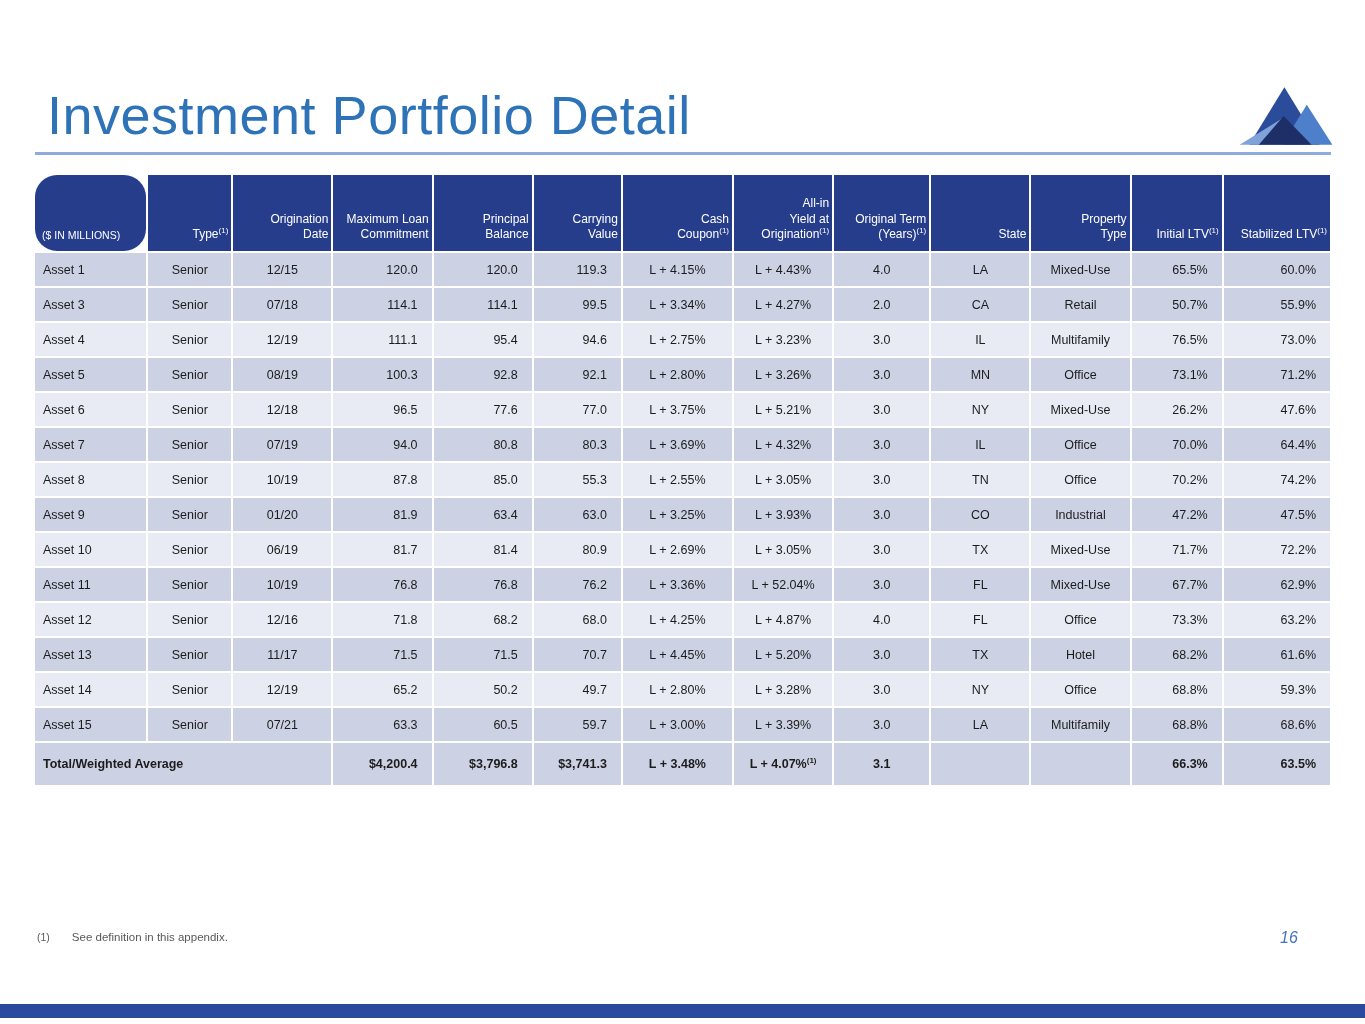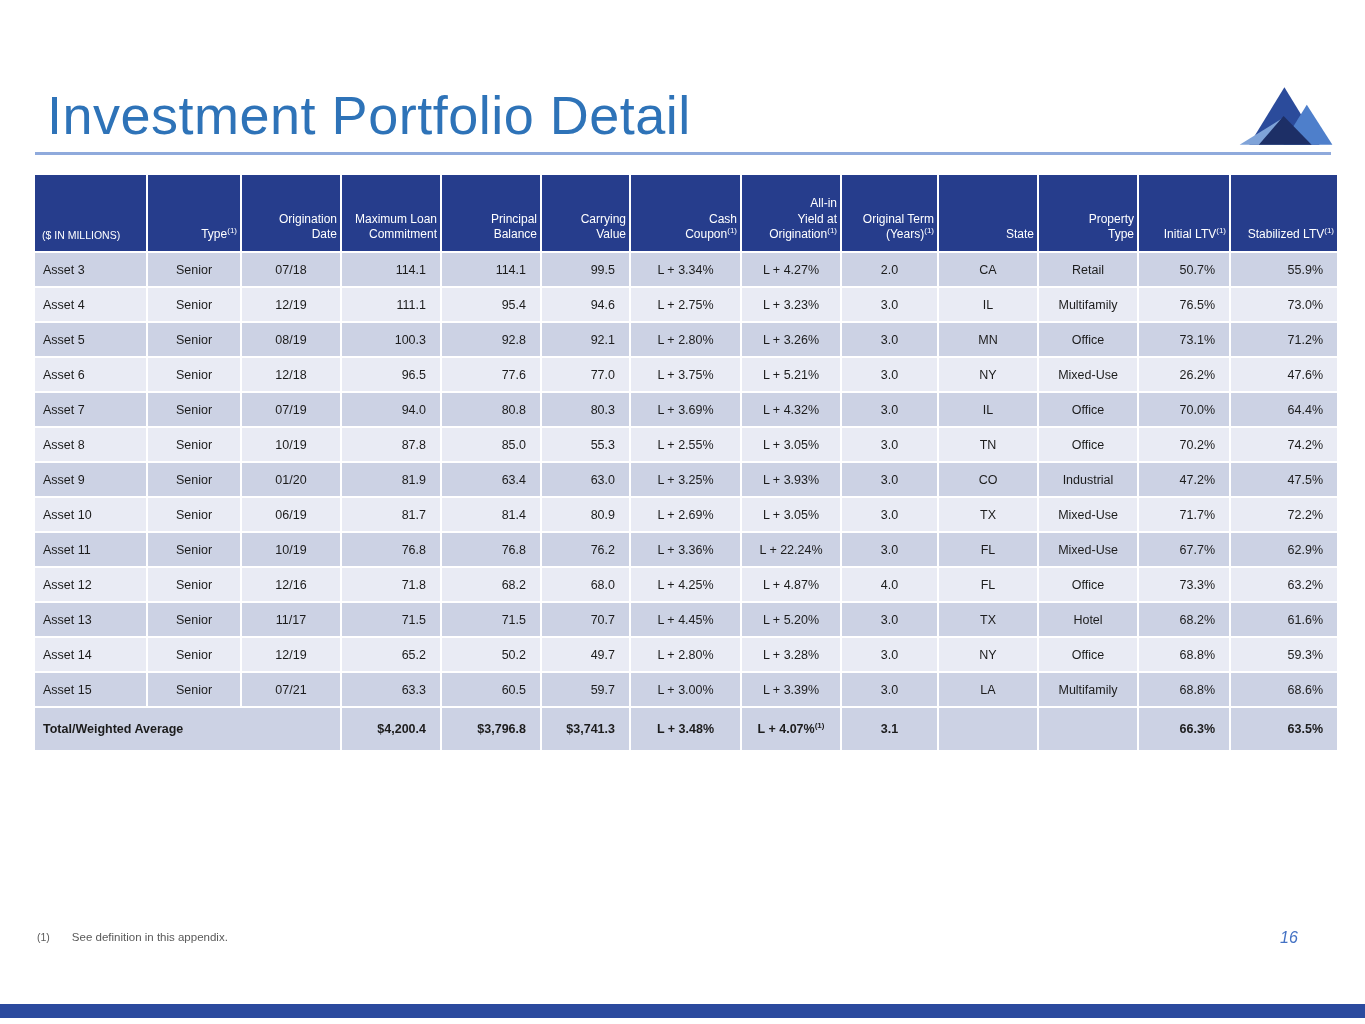--- a/index.html
+++ b/index.html
@@ -20,36 +20,36 @@
   .logo{position:absolute;left:1238px;top:82px;width:96px;height:68px;}
   table.ptable{
     position:absolute;left:33px;top:173px;width:1299px;
     border-collapse:separate;border-spacing:2px;table-layout:fixed;
   }
   .ptable th{
     background:var(--header-bg,#263D8C);color:#ffffff;font-weight:400;
     font-size:12px;line-height:1.3;vertical-align:bottom;
     padding:4px 3px 8px 3px;height:64px;text-align:right;
   }
-  .ptable th.first{text-align:left;font-size:10.5px;padding-left:7px;}
+  .ptable th.first{text-align:left;font-size:10.5px;padding-left:7px;border-radius:22px;}
   .ptable td{
     font-size:12.5px;color:#1c1c1c;height:33px;padding:0 4px;
     white-space:nowrap;overflow:hidden;
   }
   .ptable tr.odd td{background:var(--row-odd,#CCD2E4);}
   .ptable tr.even td{background:var(--row-even,#E9EBF4);}
   .ptable td.al{text-align:left;padding-left:8px;}
   .ptable td.ac{text-align:center;}
   .ptable td.ar{text-align:right;padding-right:14px;}
   .ptable td.blackline{border-bottom:2px solid #111111;}
   .ptable tr.total td{
     background:var(--row-odd,#CCD2E4);font-weight:bold;height:42px;font-size:12.5px;margin-top:32px;
   }
   sup{font-size:8px;vertical-align:super;line-height:0;}
-  .c0{width:111px}.c1{width:92px}.c2{width:98px}.c3{width:98px}.c4{width:98px}
+  .c0{width:111px}.c1{width:83px}.c2{width:98px}.c3{width:98px}.c4{width:98px}
   .c5{width:87px}.c6{width:109px}.c7{width:98px}.c8{width:95px}.c9{width:98px}
   .c10{width:98px}.c11{width:90px}.c12{width:106px}
   .footnote{
     position:absolute;left:37px;top:931px;font-size:11.5px;color:#595959;text-align:right;
   }
   .footnote .marker{display:inline-block;margin-right:22px;font-size:10.5px;}
   .page-number{
     position:absolute;left:1280px;top:929px;font-size:16px;font-style:italic;
     color:#4472C4;
     text-align:center;
@@ -103,20 +103,35 @@
           <th class="c7">All-in<br>Yield at<br>Origination<sup>(1)</sup></th>
           <th class="c8">Original Term<br>(Years)<sup>(1)</sup></th>
           <th class="c9">State</th>
           <th class="c10">Property<br>Type</th>
           <th class="c11">Initial LTV<sup>(1)</sup></th>
           <th class="c12">Stabilized LTV<sup>(1)</sup></th>
         </tr>
       </thead>
     <tbody>
         <tr class="odd">
+          <td class="c0 al">Asset 1</td>
+          <td class="c1 ac">Senior</td>
+          <td class="c2 ac">12/15</td>
+          <td class="c3 ar">120.0</td>
+          <td class="c4 ar">120.0</td>
+          <td class="c5 ar">119.3</td>
+          <td class="c6 ac">L + 4.15%</td>
+          <td class="c7 ac">L + 4.43%</td>
+          <td class="c8 ac">4.0</td>
+          <td class="c9 ac">LA</td>
+          <td class="c10 ac">Mixed-Use</td>
+          <td class="c11 ar">65.5%</td>
+          <td class="c12 ar">60.0%</td>
+        </tr>
+        <tr class="odd">
           <td class="c0 al">Asset 3</td>
           <td class="c1 ac">Senior</td>
           <td class="c2 ac">07/18</td>
           <td class="c3 ar">114.1</td>
           <td class="c4 ar">114.1</td>
           <td class="c5 ar">99.5</td>
           <td class="c6 ac">L + 3.34%</td>
           <td class="c7 ac">L + 4.27%</td>
           <td class="c8 ac">2.0</td>
           <td class="c9 ac">CA</td>
@@ -230,21 +245,21 @@
           <td class="c12 ar">72.2%</td>
         </tr>
         <tr class="odd">
           <td class="c0 al">Asset 11</td>
           <td class="c1 ac">Senior</td>
           <td class="c2 ac">10/19</td>
           <td class="c3 ar">76.8</td>
           <td class="c4 ar">76.8</td>
           <td class="c5 ar">76.2</td>
           <td class="c6 ac">L + 3.36%</td>
-          <td class="c7 ac">L + 22.24%</td>
+          <td class="c7 ac">L + 52.04%</td>
           <td class="c8 ac">3.0</td>
           <td class="c9 ac">FL</td>
           <td class="c10 ac">Mixed-Use</td>
           <td class="c11 ar">67.7%</td>
           <td class="c12 ar">62.9%</td>
         </tr>
         <tr class="even">
           <td class="c0 al">Asset 12</td>
           <td class="c1 ac">Senior</td>
           <td class="c2 ac">12/16</td>

